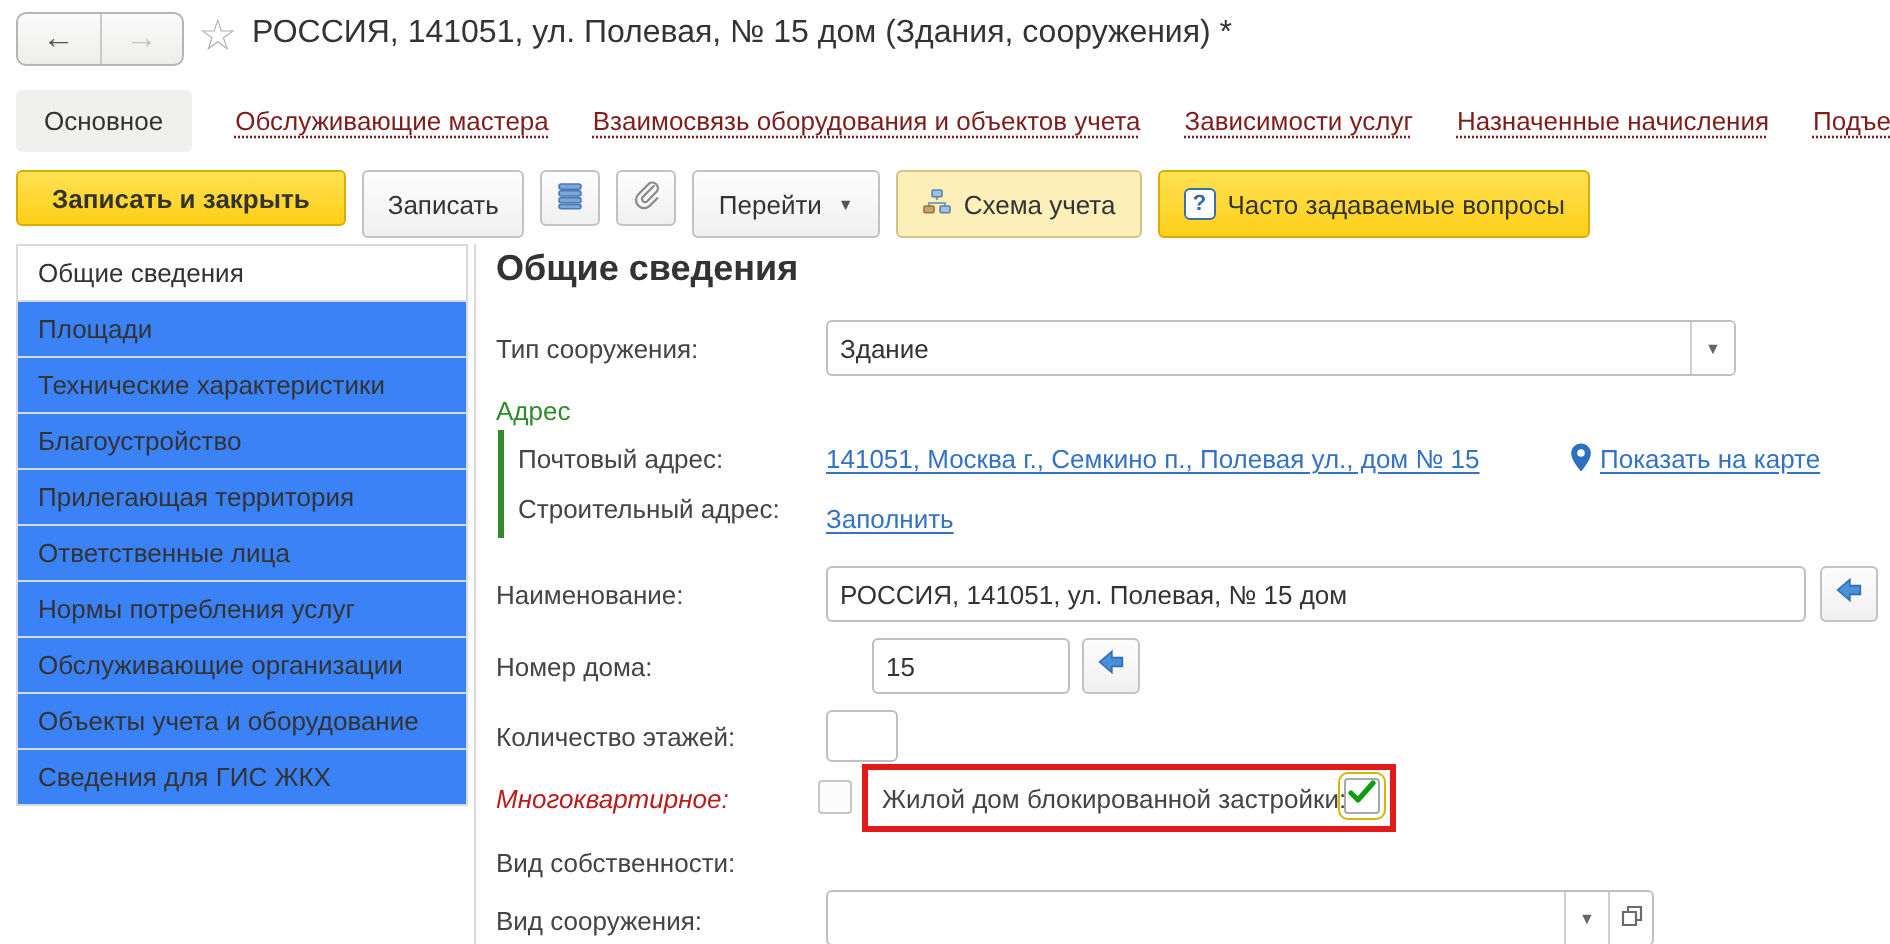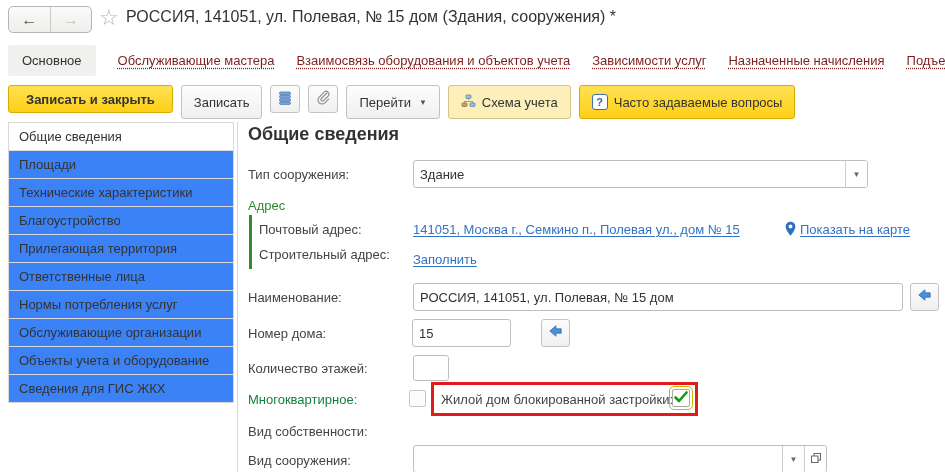--- a/index.html
+++ b/index.html
@@ -38,21 +38,21 @@
   .sidebar { position:absolute; left:8px; top:122px; width:226px; }
   .side-item { height:29px; line-height:27px; padding-left:10px; font-size:13px; color:#333;
     background:#3b82f6; border:1px solid #d9d9d9; margin-top:-1px; cursor:pointer; white-space:nowrap; }
   .side-item:first-child { margin-top:0; }
   .side-item.active { background:#fff; }
   .vdivider { position:absolute; left:237px; top:122px; width:1px; height:350px; background:#d9d9d9; }
 
   
   .h1 { position:absolute; left:248px; top:124px; font-size:18px; font-weight:bold; color:#333; }
   .lbl { position:absolute; font-size:13px; color:#444; white-space:nowrap; }
-  .lbl.disabled { color:#15803d; }
+  .lbl.disabled { color:#b91c1c;font-style:italic; }
   .green { color:#2e8b2e; }
   .greenbar { position:absolute; left:249px; top:215px; width:3px; height:54px; background:#2e8b2e; }
   .link { font-size:13px; color:#3373c4; text-decoration:underline; text-underline-offset:2px; cursor:pointer; white-space:nowrap; }
   .field { position:absolute; height:28px; border:1px solid #bfbfbf; border-radius:3px; background:#fff;
     font-size:13px; color:#333; display:flex; align-items:center; overflow:hidden; }
   .field input { border:none; outline:none; flex:1; height:100%; padding:0 6px; font-size:13px;
     font-family:"Liberation Sans", sans-serif; color:#333; background:transparent; }
   .seg { width:22px; align-self:stretch; border-left:1px solid #cfcfcf; display:flex; align-items:center; justify-content:center;
     font-size:8px; color:#666; cursor:pointer; background:#fff; }
   .sqbtn { position:absolute; width:29px; height:28px; border:1px solid #c2c2c2; border-radius:3px;
@@ -172,21 +172,21 @@
   </div>
   <div class="sqbtn" style="left:910px; top:283px;">
     <span>
       <svg width="15" height="14" viewBox="0 0 16 16">
           <path d="M14.5 5.5 h-6 v-3.5 l-7 6 7 6 v-3.5 h6 z" fill="#4a90d9" stroke="#2e6db4" stroke-width="0.9"></path>
         </svg>
     </span>
   </div>
 
   <div class="lbl" style="left:248px; top:326px;">Номер дома:</div>
-  <div class="field" style="left:412px; top:319px; width:99px;">
+  <div class="field" style="left:436px; top:319px; width:99px;">
     <input type="text" value="15" style="">
   </div>
   <div class="sqbtn" style="left:541px; top:319px;">
     <span>
       <svg width="15" height="14" viewBox="0 0 16 16">
           <path d="M14.5 5.5 h-6 v-3.5 l-7 6 7 6 v-3.5 h6 z" fill="#4a90d9" stroke="#2e6db4" stroke-width="0.9"></path>
         </svg>
     </span>
   </div>
 

